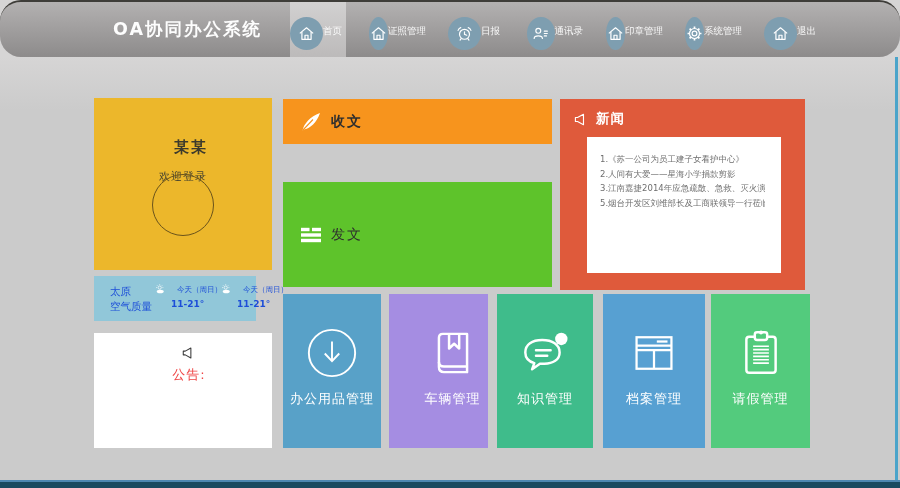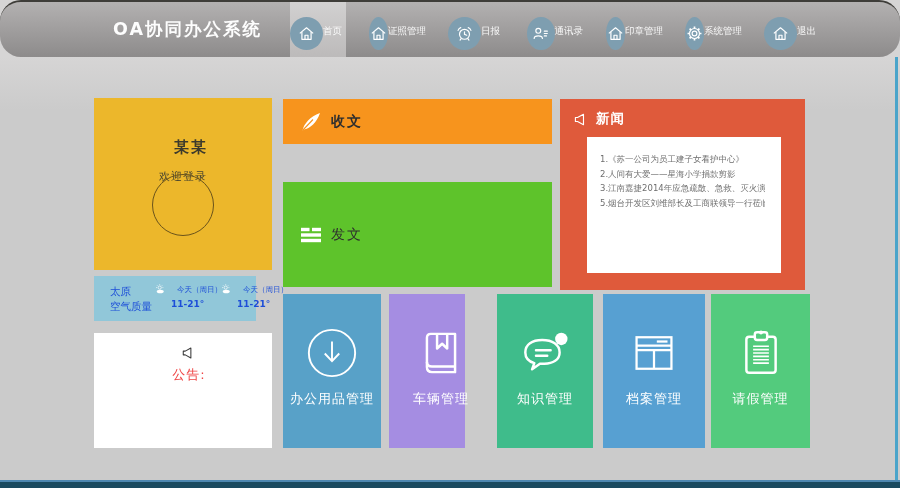--- a/index.html
+++ b/index.html
@@ -60,21 +60,21 @@
   .news-head { display:flex; align-items:center; gap:6px; margin:11px 0 0 13px; color:#fff; }
   .news-head svg { width:17px; height:17px; }
   .news-title { font-size:13.5px; font-weight:600; letter-spacing:1px; }
   .news-panel { position:absolute; left:27px; top:38px; width:194px; height:136px; background:#fff; }
   .news-list { list-style:none; padding:15px 16px 0 13px; }
   .news-list li { font-size:8.5px; color:#6e6e6e; line-height:14.5px; white-space:nowrap;
                   overflow:hidden; cursor:pointer; }
 
   
   .module { top:294px; height:154px; display:flex; flex-direction:column; align-items:center; cursor:pointer; }
-  .m0 { left:283px; width:98px; } .m1 { left:389px; width:76px;padding-left:28px; } .m2 { left:497px; width:96px; }
+  .m0 { left:283px; width:98px; } .m1 { left:389px; width:99px;padding-left:28px; } .m2 { left:497px; width:96px; }
   .m3 { left:603px; width:102px; } .m4 { left:711px; width:99px; }
   .module-ic { margin-top:31px; width:56px; height:56px; display:flex; align-items:center; justify-content:center; }
   .module-ic svg { width:54px; height:54px; }
   .module-label { margin-top:9px; font-size:13px; color:#fff; letter-spacing:1px; white-space:nowrap; }
 
   
   .edge-line { position:absolute; left:895px; top:57px; width:3px; height:423px; background:#4aa4ca; }
   .footer-bar { position:absolute; left:0; top:480px; width:900px; height:8px;
                 background:#1a4a5f; border-top:2px solid #4e87b0; }
 </style>

